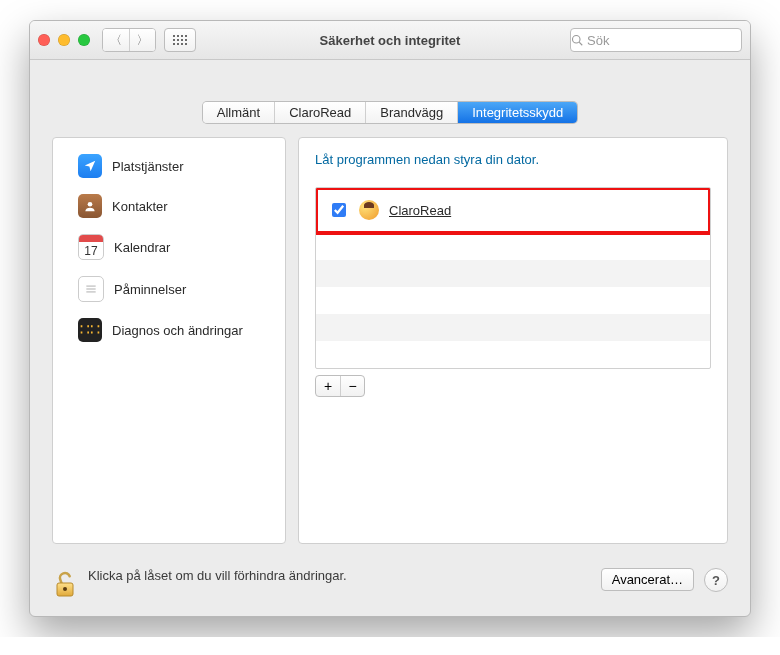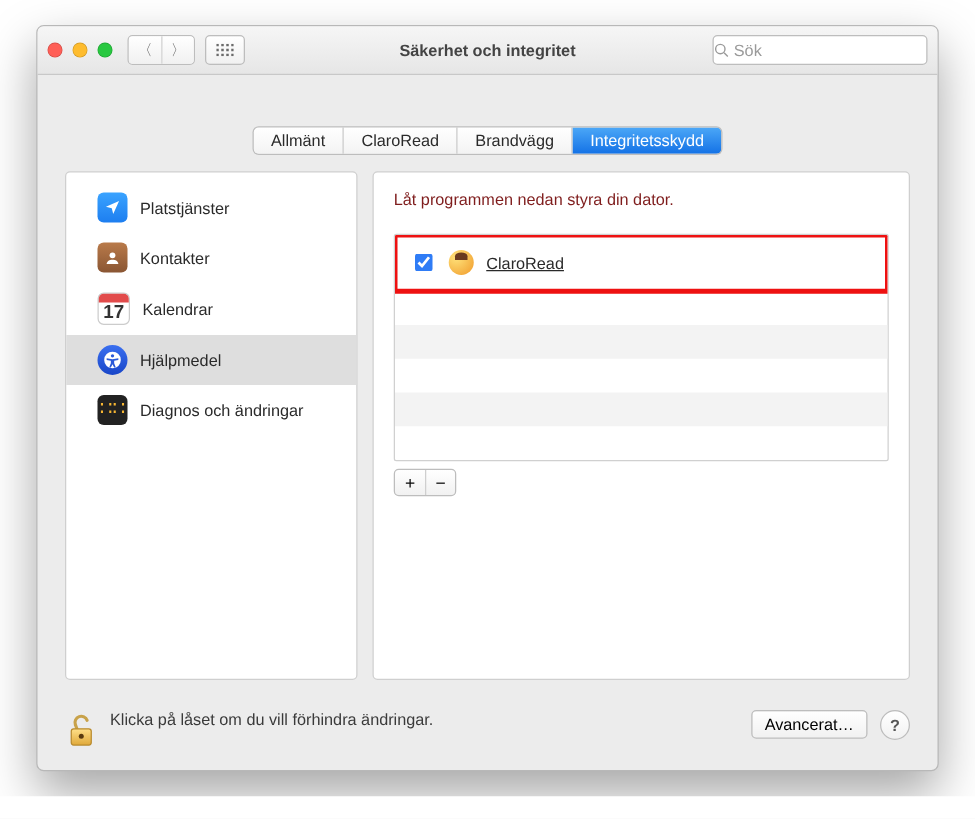--- a/index.html
+++ b/index.html
@@ -96,29 +96,29 @@
   .side-item {
     display:flex; align-items:center; gap:10px; padding: 8px 25px;
     cursor:pointer; font-size:13px;
   }
   .side-item.selected { background:#dedede; }
   .side-icon { width:24px; height:24px; border-radius:5px; display:flex;align-items:center;justify-content:center; flex-shrink:0;}
   .ico-location{background:linear-gradient(#3aa3ff,#1d7ef0);}
   .ico-contacts{background:linear-gradient(#b97a4a,#8a5633);}
   .ico-calendar{background:#fff;border:1px solid #ccc;position:relative;}
   .ico-calendar .bar{position:absolute;top:0;left:0;right:0;height:7px;background:#e24b4b;border-radius:4px 4px 0 0;}
-  .ico-calendar .num{position:absolute;bottom:1px;left:0;right:0;text-align:center;font-size:15px;font-weight:700;color:#333;}
+  .ico-calendar .num{position:absolute;bottom:1px;left:0;right:0;text-align:center;font-size:12px;font-weight:400;color:#333;}
   .ico-reminders{background:#fff;border:1px solid #ccc;}
   .ico-access{background:linear-gradient(#3a6ff0,#1946c8);border-radius:50%;}
   .ico-diag{background:#222;}
   .ico-diag span{color:#f7b733;font-size:16px;line-height:1;}
 
   .right-col { flex:1; display:flex; flex-direction:column; }
   .right-pane { flex:1; padding: 14px 16px 16px 16px; background:#fff; border:1px solid #cfcfcf; border-radius:4px; display:flex;flex-direction:column;}
-  .right-caption{ font-size:13px; color:#7f1d1d; margin-bottom:20px; }
+  .right-caption{ font-size:13px; color:#0369a1; margin-bottom:20px; }
   .app-list {
     border:1px solid #d0d0d0; background:#fff; border-radius:2px; flex:0 0 auto;
     height: 180px; display:flex;flex-direction:column; overflow:hidden;text-decoration:underline;
   }
   .app-row {
     display:flex; align-items:center; gap:10px; padding:6px 10px; height:30px;
     border:4px solid #e11; margin:-2px;
     position:relative; z-index:2; background:#fff;
   }
   .app-row input[type=checkbox]{ width:14px;height:14px; accent-color:#2f7cf6;}
@@ -233,29 +233,29 @@
         </div>
         <span>Kontakter</span>
       </div>
       <div class="side-item">
         <div class="side-icon ico-calendar">
           <div class="bar"></div>
             <div class="num">17</div>
         </div>
         <span>Kalendrar</span>
       </div>
-      <div class="side-item selected">
-        <div class="side-icon ico-access">
-          <svg width="16" height="16" viewBox="0 0 24 24">
-              <circle cx="12" cy="12" r="10" fill="#fff"></circle>
-              <circle cx="12" cy="7" r="2" fill="#2a59d8"></circle>
-              <path fill="#2a59d8" d="M5 10l7 1 7-1v2l-5 1v3l2 5h-2l-2-4-2 4h-2l2-5v-3l-5-1z"></path>
+      <div class="side-item">
+        <div class="side-icon ico-reminders">
+          <svg width="14" height="14" viewBox="0 0 24 24">
+              <rect x="4" y="6" width="16" height="2" fill="#bbb"></rect>
+              <rect x="4" y="11" width="16" height="2" fill="#bbb"></rect>
+              <rect x="4" y="16" width="16" height="2" fill="#bbb"></rect>
             </svg>
         </div>
-        <span>Hjälpmedel</span>
+        <span>Påminnelser</span>
       </div>
       <div class="side-item">
         <div class="side-icon ico-diag">
             <span>∷∷</span>
           </div>
         <span>Diagnos och ändringar</span>
       </div>
     </div>
 
     <div class="right-col">

